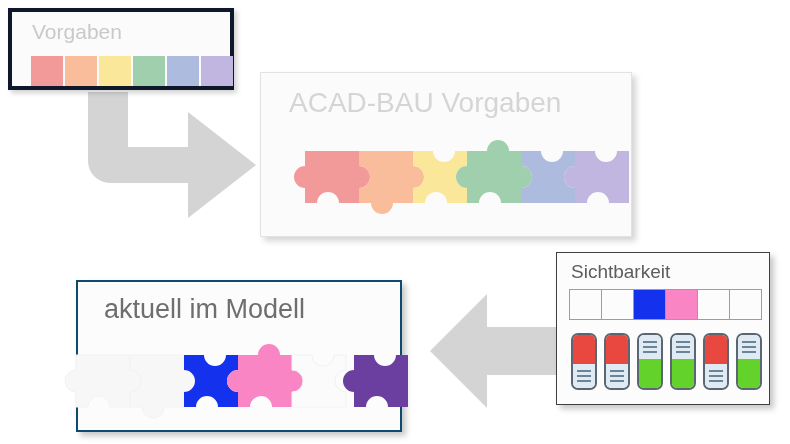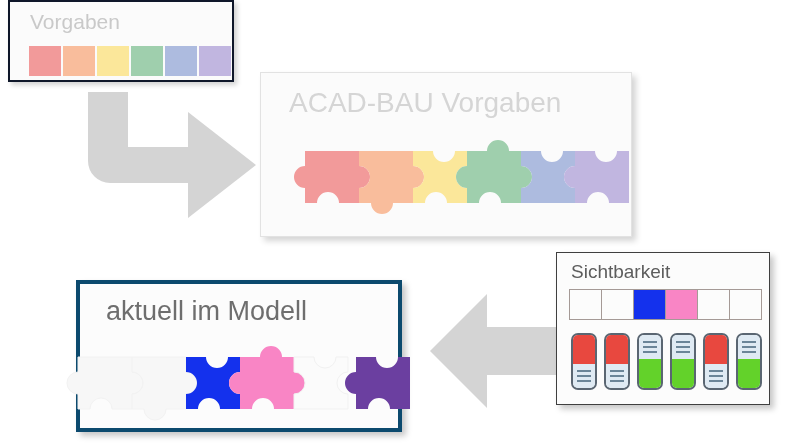--- a/index.html
+++ b/index.html
@@ -14,22 +14,22 @@
 
   
   .panel{position:absolute;background:#fbfbfb;box-sizing:border-box;}
   .panel-title{
     position:absolute;
     white-space:nowrap;
     font-weight:400;
   }
 
   #panel-vorgaben{
-    left:8px;top:0;width:226px;height:82px;
-    border:2px solid #0f172a;
+    left:8px;top:8px;width:226px;height:82px;
+    border:4px solid #0f172a;
     box-shadow:3px 3px 5px rgba(0,0,0,0.18);
   }
   #panel-vorgaben .panel-title{
     left:20px;top:8px;font-size:21px;color:#c9c9c9;
   }
   #vorgaben-swatches{
     position:absolute;left:19px;top:44px;
     display:flex;gap:2px;
   }
   #vorgaben-swatches .sw{width:32px;height:30px;}
@@ -39,21 +39,21 @@
     border:1px solid #e2e2e2;
     box-shadow:4px 4px 6px rgba(0,0,0,0.17);
   }
   #panel-acad .panel-title{
     left:28px;top:14px;font-size:28px;color:#d5d5d5;
   }
   #acad-pieces{position:absolute;left:22px;top:60px;}
 
   #panel-modell{
     left:76px;top:280px;width:326px;height:152px;
-    border:4px solid #0c4a6e;
+    border:2px solid #0c4a6e;
     background:#fcfcfc;
     box-shadow:4px 4px 6px rgba(0,0,0,0.22);
   }
   #panel-modell .panel-title{
     left:26px;top:12px;font-size:27px;color:#6e6e6e;
   }
   #modell-pieces{position:absolute;left:-24px;top:55px;}
 
   #panel-sicht{
     left:556px;top:252px;width:214px;height:153px;

